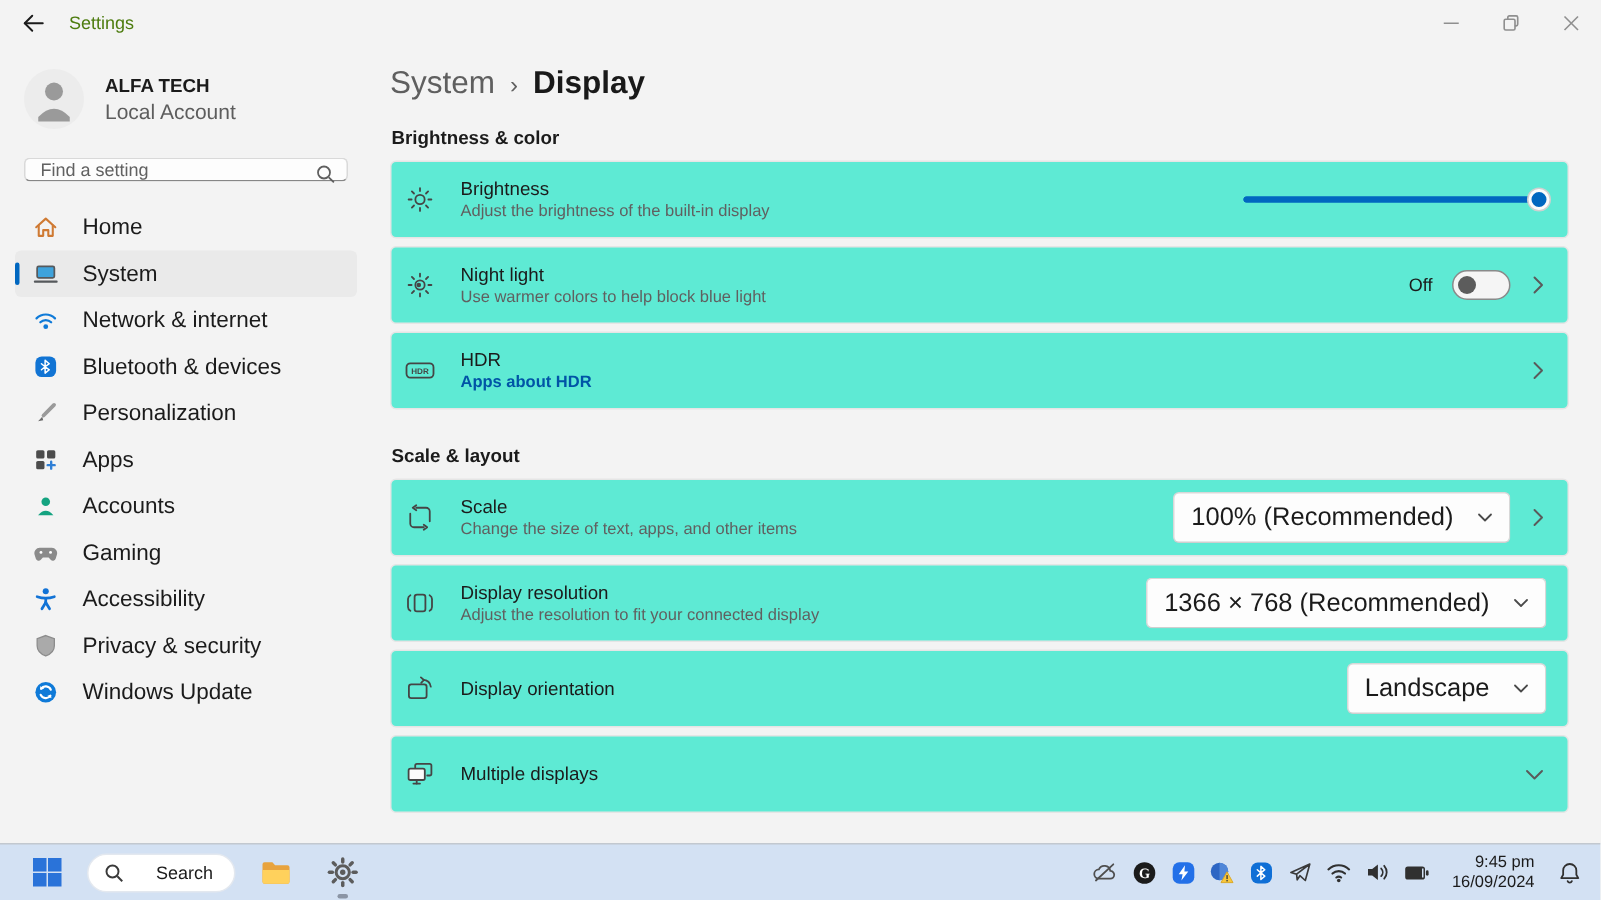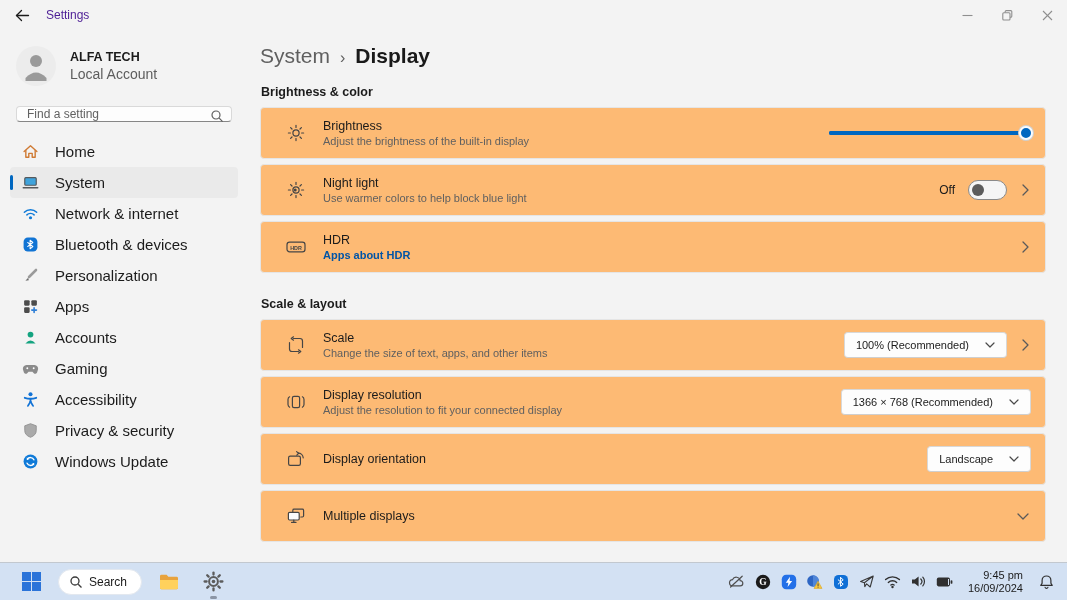--- a/index.html
+++ b/index.html
@@ -2,21 +2,21 @@
 <html><head>
 <meta charset="utf-8">
 <style>
   * { margin:0; padding:0; box-sizing:border-box; }
   html,body { width:1067px; height:600px; overflow:hidden; }
   body { font-family:"Liberation Sans","DejaVu Sans",sans-serif; background:#f3f3f3; color:#1b1b1b; position:relative; }
 
   
   .titlebar { position:absolute; top:0; left:0; right:0; height:30px; display:flex; align-items:center; }
   .back-btn { width:32px; height:26px; margin-left:6px; display:flex; align-items:center; justify-content:center; border-radius:4px; cursor:pointer; }
-  .app-title { font-size:12px; margin-left:8px; color:#4c1d95; }
+  .app-title { font-size:12px; margin-left:8px; color:#4d7c0f; }
   .win-controls { position:absolute; right:0; top:0; height:30px; display:flex; }
   .win-btn { width:40px; height:30px; display:flex; align-items:center; justify-content:center; }
 
   
   .sidebar { position:absolute; top:30px; left:0; width:244px; bottom:38px; padding:8px 6px 0 10px; }
   .user-card { display:flex; align-items:center; gap:14px; padding:8px 6px 14px 6px; }
   .avatar { width:40px; height:40px; border-radius:50%; background:#ececec; display:flex; align-items:center; justify-content:center; overflow:hidden; }
   .user-name { font-size:12.5px; font-weight:bold; color:#1b1b1b; }
   .user-type { font-size:14px; color:#5d5d5d; margin-top:2px; }
   .search-wrap { position:relative; margin:4px 6px 14px 6px; }
@@ -30,45 +30,45 @@
   .nav-icon { width:17px; height:17px; display:flex; align-items:center; justify-content:center; flex:0 0 17px; }
 
   
   .main { position:absolute; top:30px; left:260px; width:786px; bottom:38px; }
   .breadcrumb { display:flex; align-items:baseline; gap:10px; padding-top:14px; font-size:21px; }
   .crumb-parent { color:#5f5f5f; cursor:pointer; }
   .crumb-sep { color:#5f5f5f; font-size:16px; }
   .crumb-current { color:#191919; font-weight:bold; }
   .section-label { font-size:12.5px; font-weight:bold; margin:17px 0 8px 1px; }
   .section-label.second { margin-top:24px; }
-  .card { background:#fdba74; border:1px solid #e5e5e5; border-radius:4px; min-height:52px; display:flex; align-items:center; padding:6px 14px 6px 24px; margin-bottom:5px; }
+  .card { background:#5eead4; border:1px solid #e5e5e5; border-radius:4px; min-height:52px; display:flex; align-items:center; padding:6px 14px 6px 8px; margin-bottom:5px; }
   .card-icon { width:22px; display:flex; align-items:center; justify-content:center; margin-right:16px; color:#454545; }
   .card-text { display:flex; flex-direction:column; gap:2px; }
   .card-title { font-size:12.5px; color:#1b1b1b; }
   .card-sub { font-size:11px; color:#606060; }
   .card-link { font-size:11px; color:#0054a6; font-weight:bold; cursor:pointer; }
   .card-right { margin-left:auto; display:flex; align-items:center; gap:13px; }
   .chev-right { display:flex; align-items:center; padding:2px; cursor:pointer; }
   
   .slider { position:relative; width:202px; height:14px; display:flex; align-items:center; cursor:pointer; }
   .slider-track { width:100%; height:4px; border-radius:2px; background:#0067c0; }
   .slider-fill { position:absolute; left:0; height:4px; border-radius:2px; background:#0067c0; }
   .slider-thumb { position:absolute; right:-2px; top:0px; width:14px; height:14px; border-radius:50%; background:#0067c0; border:2px solid #fbfbfb; box-shadow:0 0 0 1px #d0d0d0; }
   
   .toggle-label { font-size:12px; color:#1b1b1b; }
   .toggle { width:39px; height:20px; border:1px solid #8a8a8a; border-radius:10px; background:#f5f5f5; position:relative; cursor:pointer; }
   .toggle-knob { position:absolute; left:3px; top:3px; width:12px; height:12px; border-radius:50%; background:#5c5c5c; }
   
-  .drop-btn { display:flex; align-items:center; gap:16px; background:#fdfdfd; border:1px solid #d8d8d8; border-bottom-color:#cfcfcf; border-radius:4px; padding:6px 11px; font-size:11px; color:#1b1b1b; cursor:pointer; white-space:nowrap;justify-content:space-between; }
+  .drop-btn { display:flex; align-items:center; gap:16px; background:#fdfdfd; border:1px solid #d8d8d8; border-bottom-color:#cfcfcf; border-radius:4px; padding:6px 11px; font-size:17px; color:#1b1b1b; cursor:pointer; white-space:nowrap;justify-content:space-between; }
 
   
   .taskbar { position:absolute; left:0; right:0; bottom:0; height:38px; background:#d3e1f3; border-top:1px solid #c2c8cf; display:flex; align-items:center; }
   .tb-left { display:flex; align-items:center; gap:10px; margin-left:14px; }
   .tb-btn { width:34px; height:32px; display:flex; align-items:center; justify-content:center; border-radius:4px; cursor:pointer; position:relative; }
-  .tb-search { height:26px; background:#ffffff; border:1px solid #e3e8ef; border-radius:13px; display:flex; align-items:center; gap:6px; padding:0 14px 0 10px; font-size:12px; color:#1b1b1b; cursor:pointer; }
+  .tb-search { height:26px; background:#ffffff; border:1px solid #e3e8ef; border-radius:13px; display:flex; align-items:center; gap:21px; padding:0 14px 0 10px; font-size:12px; color:#1b1b1b; cursor:pointer; }
   .active-dash { position:absolute; bottom:-1px; left:14px; width:7px; height:3px; border-radius:2px; background:#8b95a5; }
   .tb-right { margin-left:auto; display:flex; align-items:center; gap:4px; margin-right:8px; }
   .tray-icon { width:22px; height:30px; display:flex; align-items:center; justify-content:center; cursor:pointer; }
   .clock { text-align:right; font-size:11px; line-height:13px; color:#1b1b1b; margin:0 6px 0 8px; cursor:pointer; }
   .bell { width:26px; height:30px; display:flex; align-items:center; justify-content:center; cursor:pointer; }
 </style>
 </head>
 <body>
 
 <div class="titlebar">

